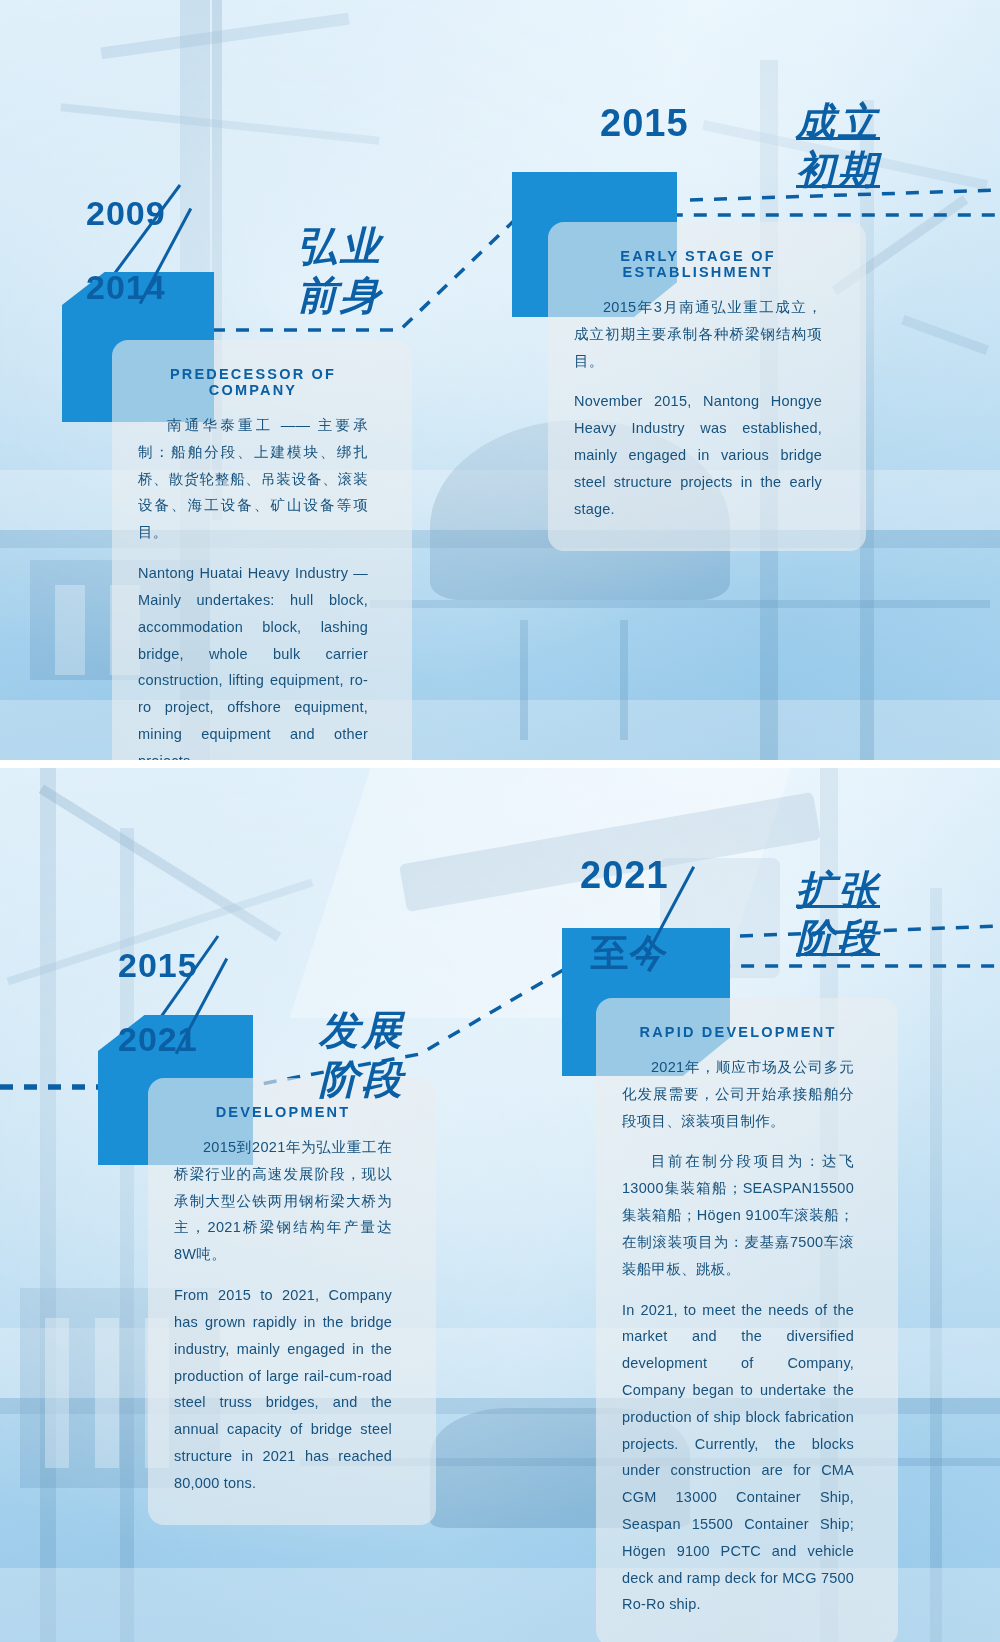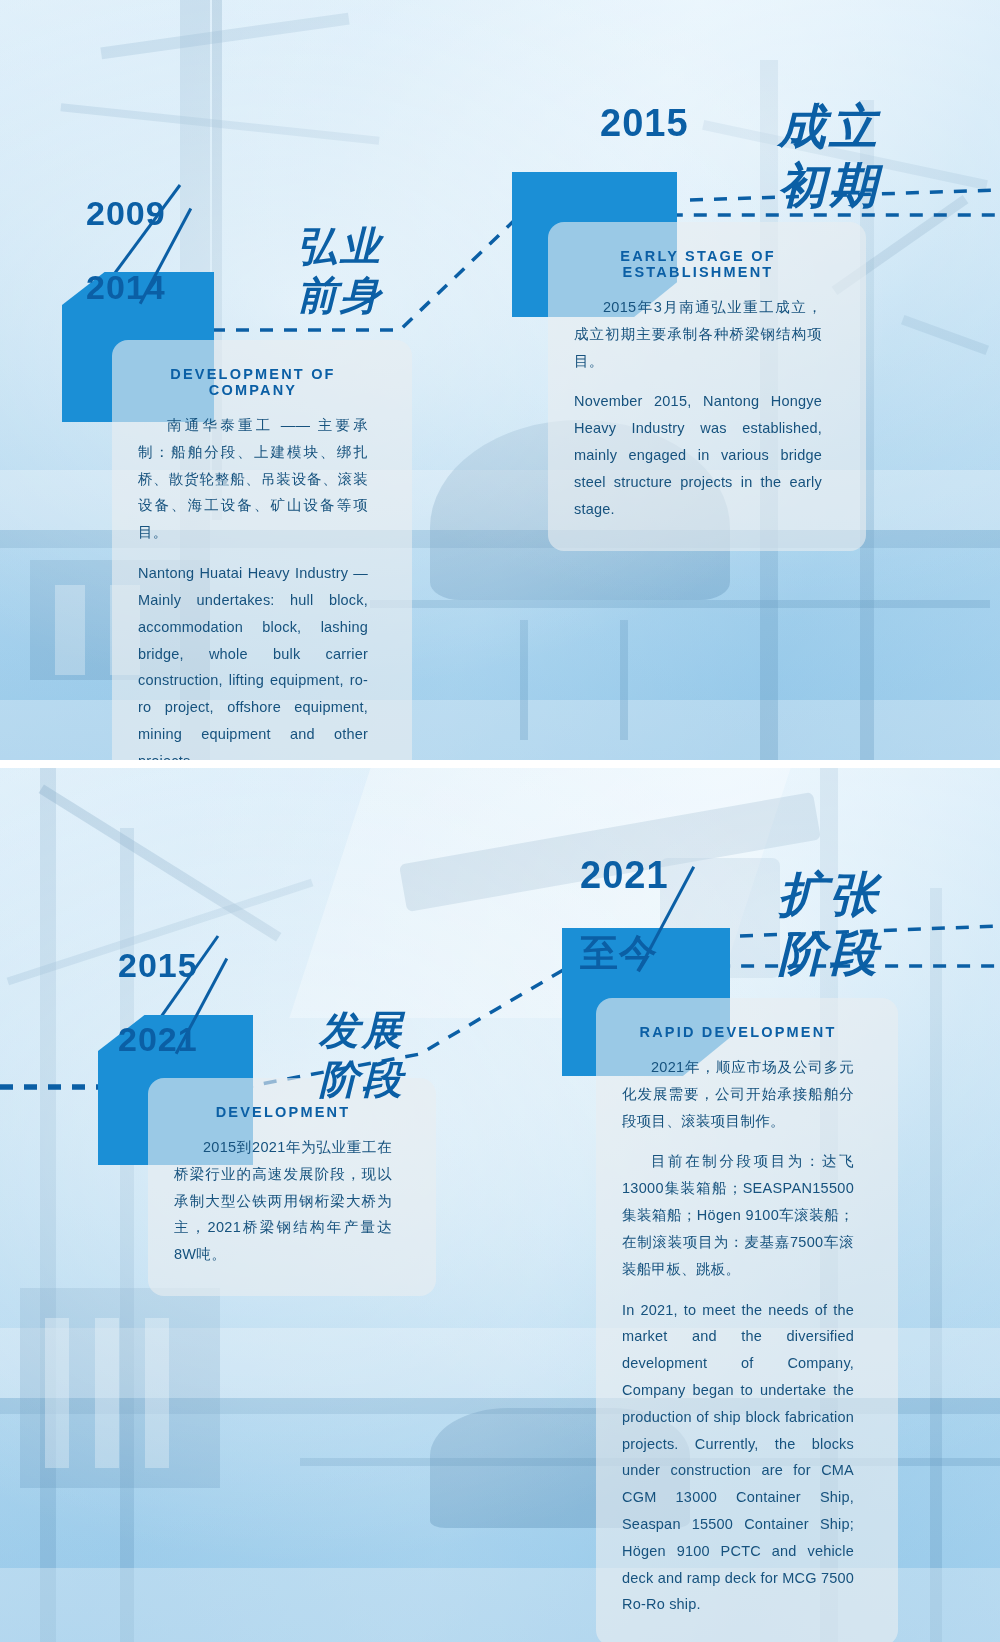--- a/index.html
+++ b/index.html
@@ -74,39 +74,40 @@
   }
 
   
   .years {
     position: absolute; z-index: 20;
     color: #0b5fa5;
     font-weight: 800; 
     font-size: 34px; letter-spacing: 1px;
     line-height: 1;
   }
-  .years .y2 { margin-top: 40px; display: block; }
+  .years .y2 { margin-top: 40px; display: block; text-align: right; }
   .years .slash {
     position: absolute;
     width: 2.5px; background: #0b5fa5;
     transform: rotate(28deg);
   }
 
   
   .headline {
     position: absolute; z-index: 20;
     color: #0b5fa5;
     font-weight: 800; font-style: italic;
     font-size: 40px; line-height: 1.22;
     letter-spacing: 3px;
     text-align: right;
     white-space: pre-line;
   }
   .headline.big {
-    font-size: 48px;
+    font-size: 39px;
+    text-decoration: underline;
   }
 
   
   .card {
     position: absolute; z-index: 18;
     background: rgba(232,238,241,0.62);
     border-radius: 16px;
     padding: 26px 44px 28px 26px;
   }
   .card h3 {
@@ -180,21 +181,21 @@
     <div class="headline" style="left:211px; top:222px; width:172px;">弘业
 前身</div>
 
     <div class="years big" style="left:600px; top:104px; font-size:38px;">
       <span>2015</span>
     </div>
     <div class="headline big" style="left:700px; top:98px; width:180px;">成立
 初期</div>
 
     <div class="card" id="card-predecessor">
-      <h3>DEVELOPMENT OF COMPANY</h3>
+      <h3>PREDECESSOR OF COMPANY</h3>
       <p class="cn">南通华泰重工 —— 主要承制：船舶分段、上建模块、绑扎桥、散货轮整船、吊装设备、滚装设备、海工设备、矿山设备等项目。</p>
       <p class="en">Nantong Huatai Heavy Industry — Mainly undertakes: hull block, accommodation block, lashing bridge, whole bulk carrier construction, lifting equipment, ro-ro project, offshore equipment, mining equipment and other projects.</p>
     </div>
 
     <div class="card" id="card-early">
       <h3>EARLY STAGE OF ESTABLISHMENT</h3>
       <p class="cn">2015年3月南通弘业重工成立，成立初期主要承制各种桥梁钢结构项目。</p>
       <p class="en">November 2015, Nantong Hongye Heavy Industry was established, mainly engaged in various bridge steel structure projects in the early stage.</p>
     </div>
   </div>
@@ -246,20 +247,21 @@
       <span>2021</span>
       <span class="y2" style="">至今</span>
       <span class="slash" style="left:86px; top:4px; height:112px;"></span>
     </div>
     <div class="headline big" style="left:700px; top:98px; width:180px;">扩张
 阶段</div>
 
     <div class="card" id="card-development" style="top:310px;">
       <h3>DEVELOPMENT</h3>
       <p class="cn">2015到2021年为弘业重工在桥梁行业的高速发展阶段，现以承制大型公铁两用钢桁梁大桥为主，2021桥梁钢结构年产量达8W吨。</p>
+      <p class="en">From 2015 to 2021, Company has grown rapidly in the bridge industry, mainly engaged in the production of large rail-cum-road steel truss bridges, and the annual capacity of bridge steel structure in 2021 has reached 80,000 tons.</p>
     </div>
 
     <div class="card" id="card-rapid" style="top:230px;">
       <h3>RAPID DEVELOPMENT</h3>
       <p class="cn">2021年，顺应市场及公司多元化发展需要，公司开始承接船舶分段项目、滚装项目制作。</p>
       <p class="cn">目前在制分段项目为：达飞13000集装箱船；SEASPAN15500集装箱船；Högen 9100车滚装船；在制滚装项目为：麦基嘉7500车滚装船甲板、跳板。</p>
       <p class="en">In 2021, to meet the needs of the market and the diversified development of Company, Company began to undertake the production of ship block fabrication projects. Currently, the blocks under construction are for CMA CGM 13000 Container Ship, Seaspan 15500 Container Ship; Högen 9100 PCTC and vehicle deck and ramp deck for MCG 7500 Ro-Ro ship.</p>
     </div>
   </div>
 

